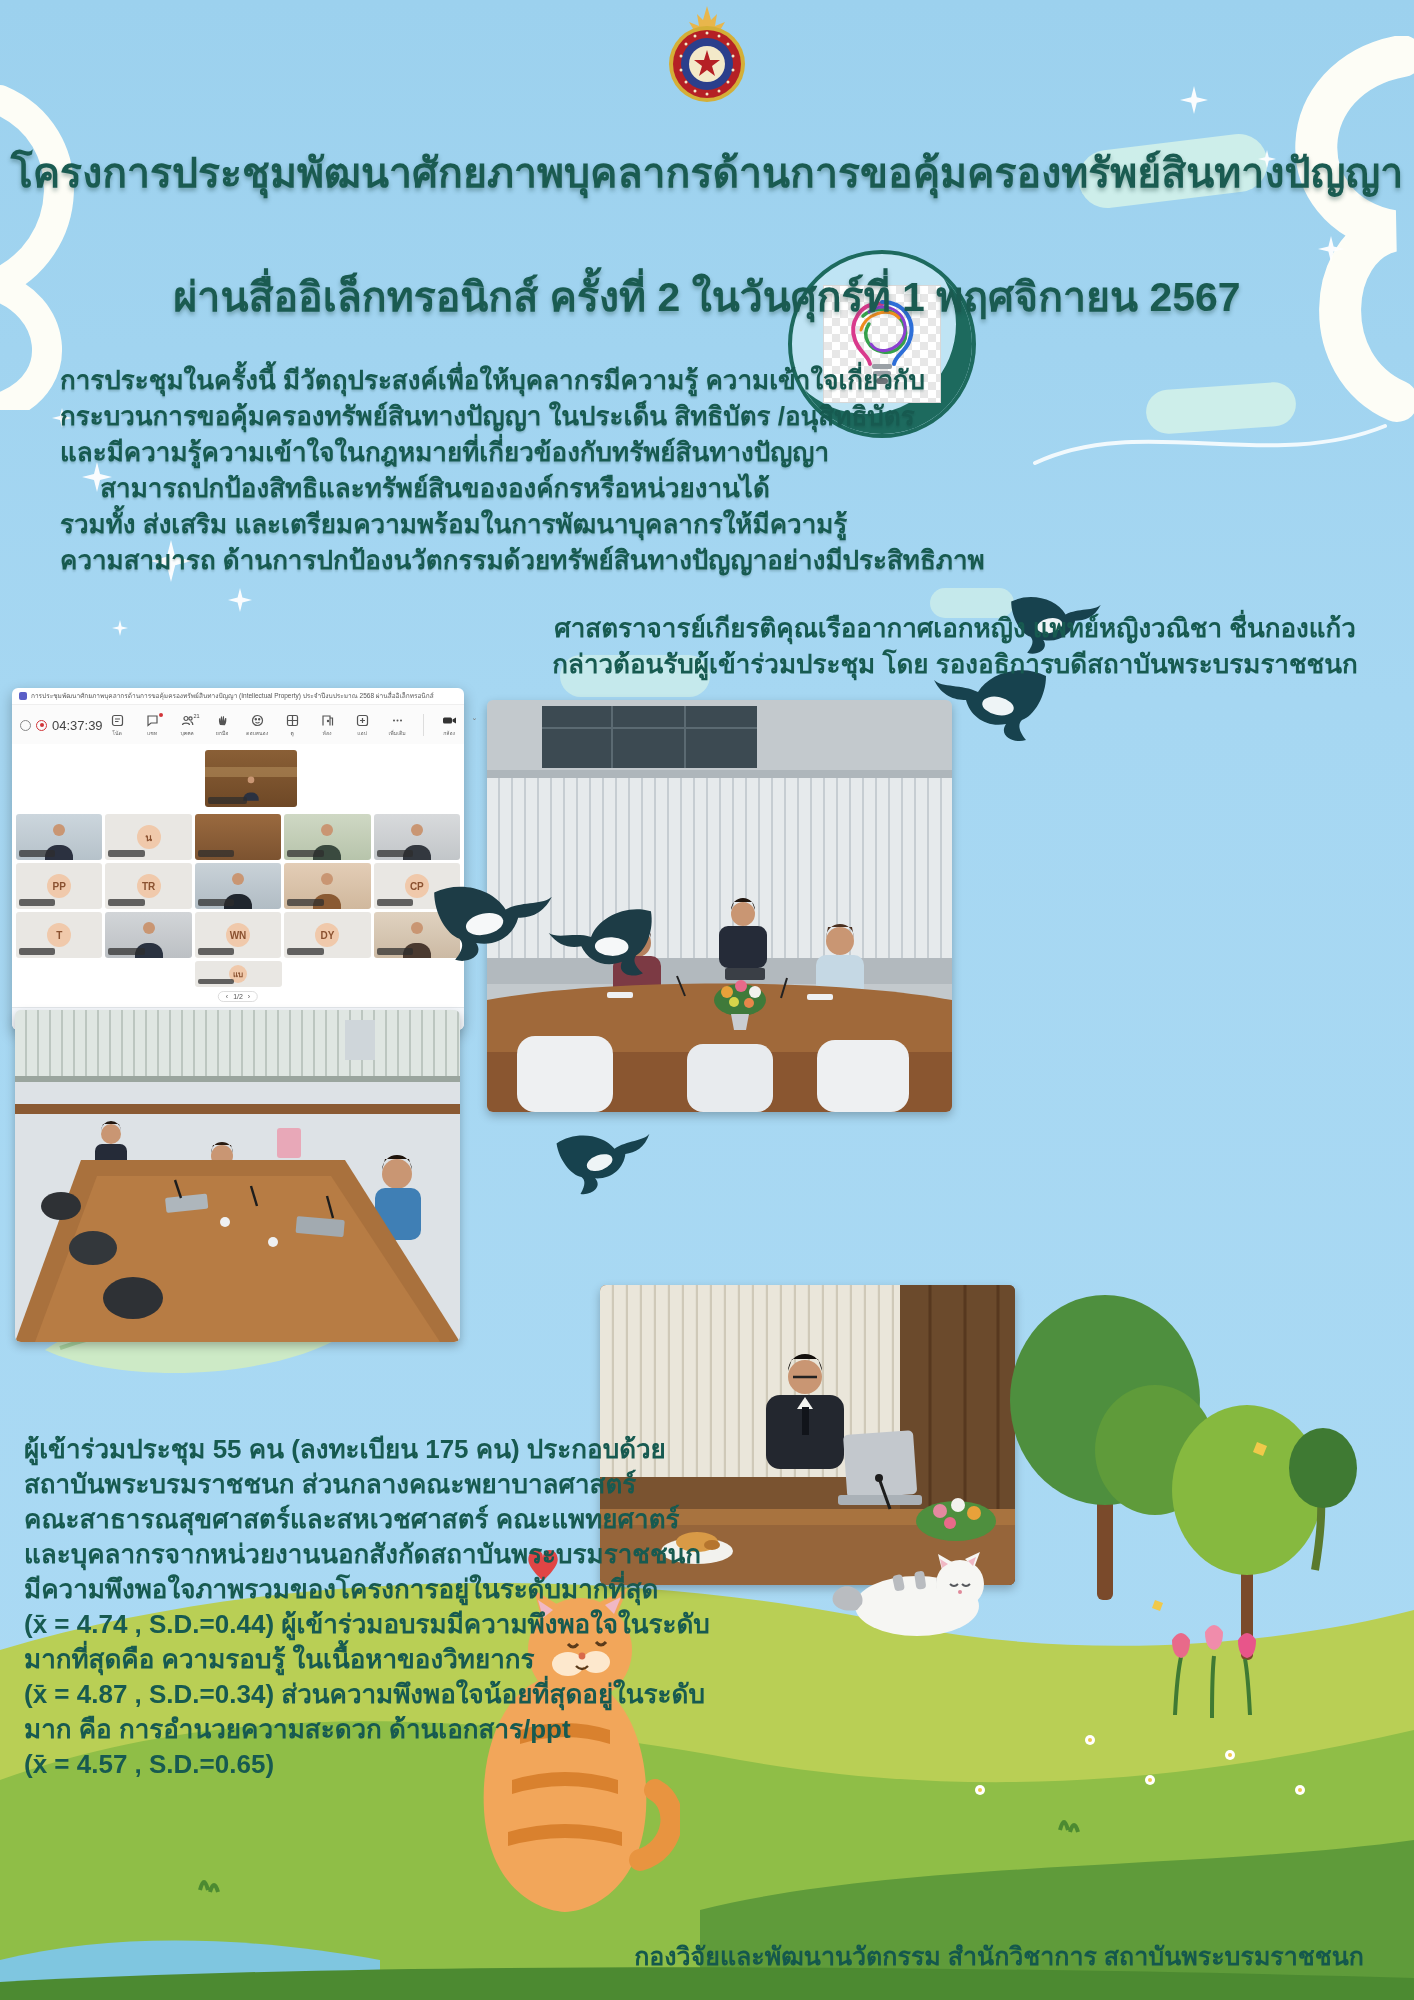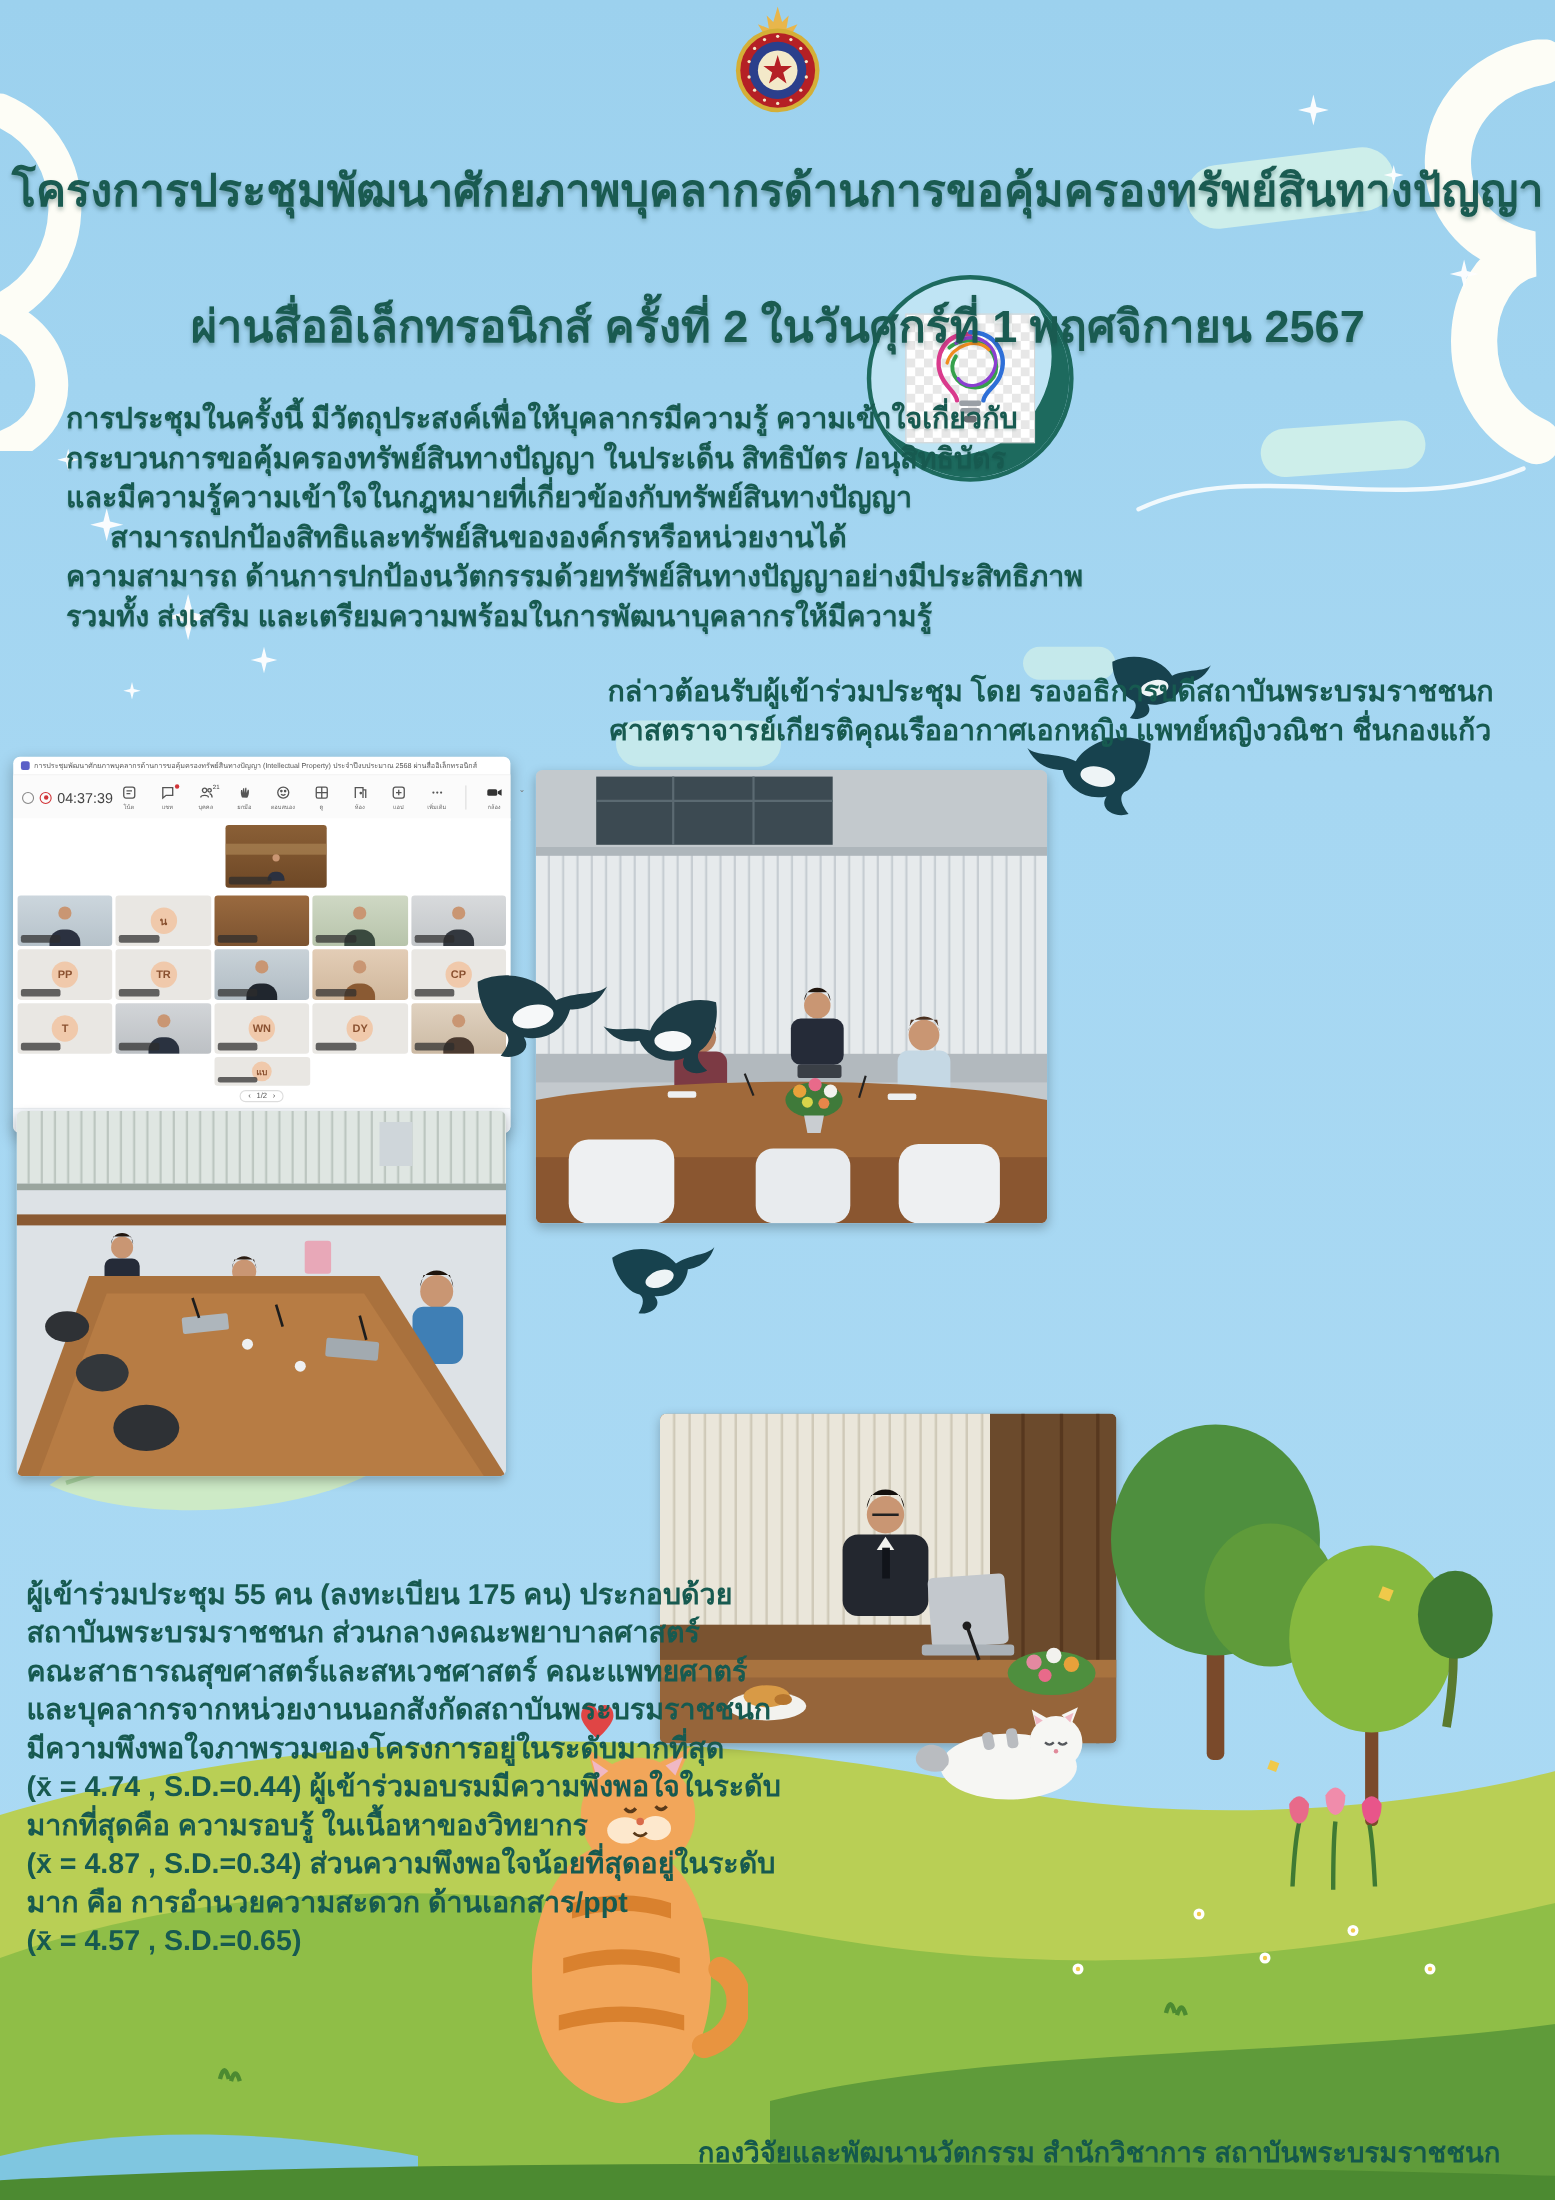--- a/index.html
+++ b/index.html
@@ -155,44 +155,44 @@
   </svg>
 
   <div class="title-line" style="top:140px">โครงการประชุมพัฒนาศักยภาพบุคลากรด้านการขอคุ้มครองทรัพย์สินทางปัญญา</div>
   <div class="title-line" style="top:264px">ผ่านสื่ออิเล็กทรอนิกส์ ครั้งที่ 2  ในวันศุกร์ที่ 1 พฤศจิกายน 2567</div>
 
   <div class="intro">
     <div>การประชุมในครั้งนี้ มีวัตถุประสงค์เพื่อให้บุคลากรมีความรู้ ความเข้าใจเกี่ยวกับ</div>
     <div>กระบวนการขอคุ้มครองทรัพย์สินทางปัญญา  ในประเด็น สิทธิบัตร /อนุสิทธิบัตร</div>
     <div>และมีความรู้ความเข้าใจในกฎหมายที่เกี่ยวข้องกับทรัพย์สินทางปัญญา</div>
     <div>สามารถปกป้องสิทธิและทรัพย์สินขององค์กรหรือหน่วยงานได้</div>
+    <div>รวมทั้ง ส่งเสริม และเตรียมความพร้อมในการพัฒนาบุคลากรให้มีความรู้</div>
     <div>ความสามารถ ด้านการปกป้องนวัตกรรมด้วยทรัพย์สินทางปัญญาอย่างมีประสิทธิภาพ</div>
-    <div>รวมทั้ง ส่งเสริม และเตรียมความพร้อมในการพัฒนาบุคลากรให้มีความรู้</div>
   </div>
 
   <div class="bulb">
     <div class="bulb-card">
       <svg width="86" height="96" viewBox="0 0 86 96">
         <g fill="none" stroke-linecap="round">
           <path d="M43 8 C20 6 10 28 16 44 C20 56 30 60 31 68" stroke="#d93a8c" stroke-width="4"></path>
           <path d="M43 6 C66 6 78 26 70 46 C66 56 56 60 55 68" stroke="#2e6fd8" stroke-width="4"></path>
           <path d="M24 20 C38 8 62 14 66 32 C70 48 56 58 44 56 C30 54 22 40 30 28" stroke="#35a14b" stroke-width="3.5"></path>
           <path d="M30 16 C48 2 74 20 64 42 C58 54 40 60 32 48" stroke="#8b3fd1" stroke-width="3"></path>
           <path d="M22 34 C26 18 50 10 60 22" stroke="#f08c1f" stroke-width="3"></path>
         </g>
         <rect x="33" y="68" width="20" height="5" rx="2" fill="#9aa0a6"></rect>
         <rect x="34" y="75" width="18" height="5" rx="2" fill="#9aa0a6"></rect>
         <rect x="37" y="82" width="12" height="6" rx="3" fill="#6e7378"></rect>
       </svg>
     </div>
   </div>
 
   <div class="welcome">
+    <div>ศาสตราจารย์เกียรติคุณเรืออากาศเอกหญิง แพทย์หญิงวณิชา ชื่นกองแก้ว</div>
     <div>กล่าวต้อนรับผู้เข้าร่วมประชุม โดย รองอธิการบดีสถาบันพระบรมราชชนก</div>
-    <div>ศาสตราจารย์เกียรติคุณเรืออากาศเอกหญิง แพทย์หญิงวณิชา ชื่นกองแก้ว</div>
   </div>
 
   <div class="tw">
     <div class="tw-titlebar">
       <div class="tw-logo"></div>
       <div class="tw-title">การประชุมพัฒนาศักยภาพบุคลากรด้านการขอคุ้มครองทรัพย์สินทางปัญญา (Intellectual Property) ประจำปีงบประมาณ 2568 ผ่านสื่ออิเล็กทรอนิกส์</div>
     </div>
     <div class="tw-toolbar">
       <div class="tb-left">
         <span class="spin"></span>

